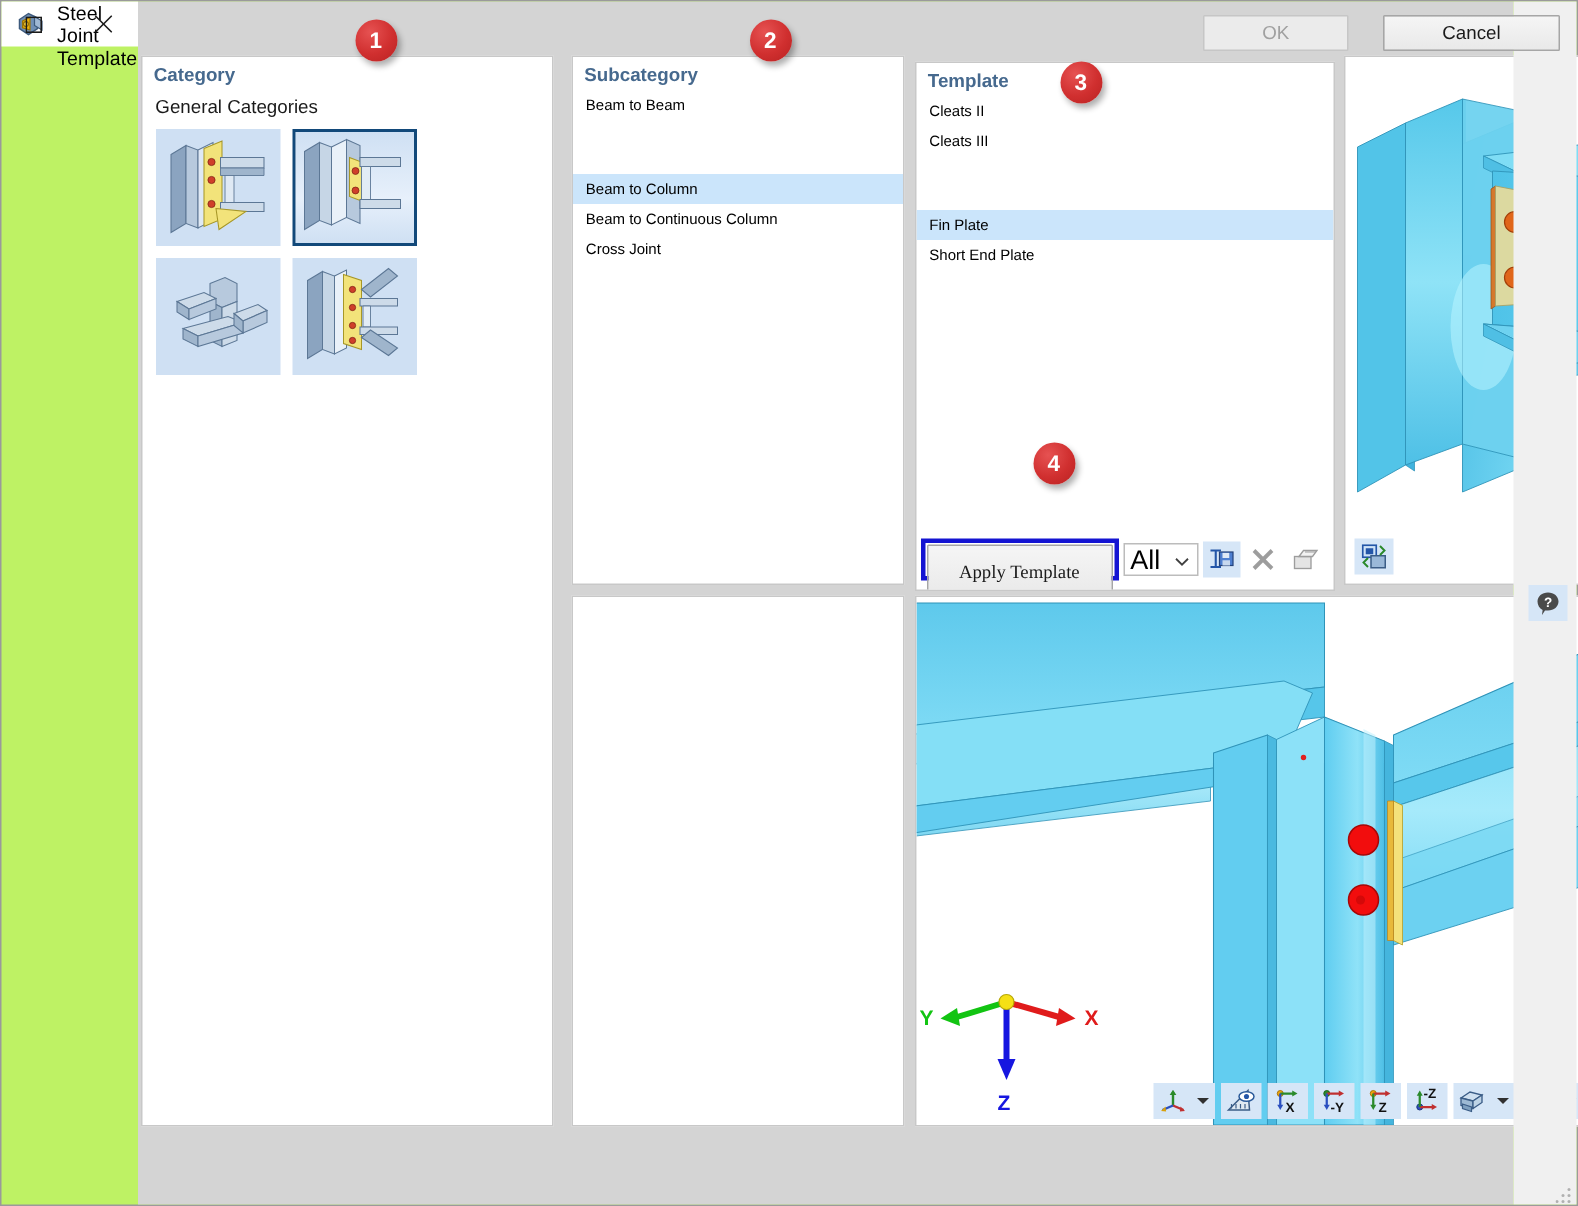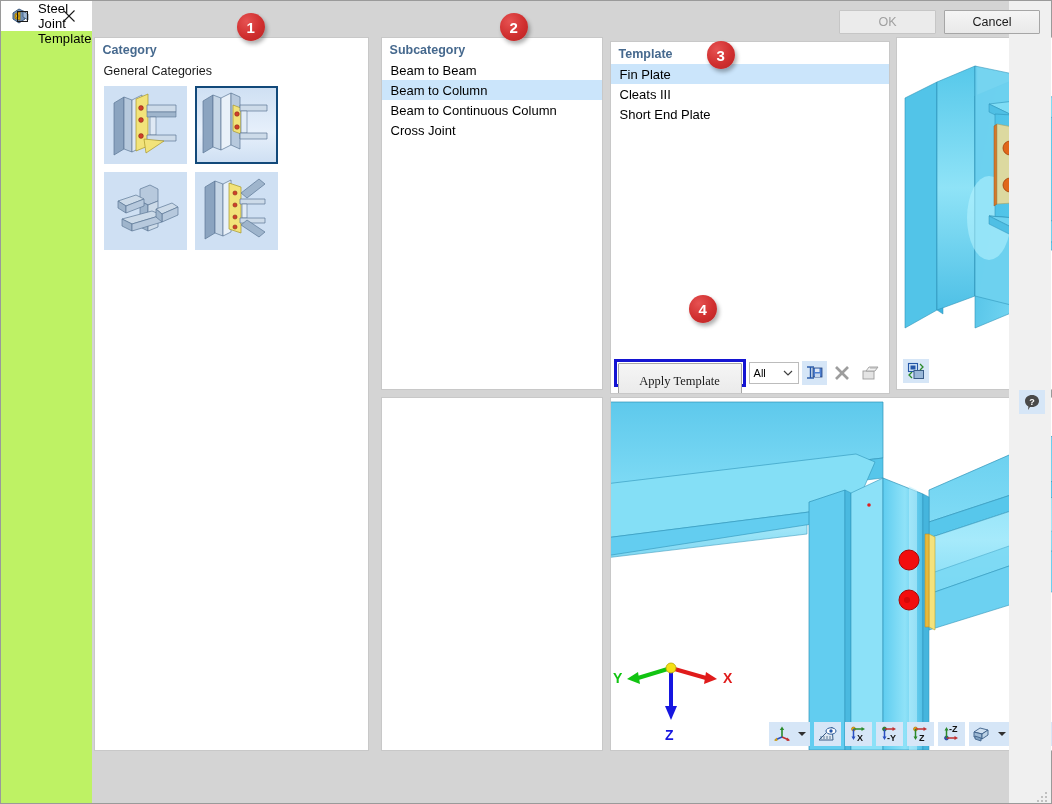--- a/index.html
+++ b/index.html
@@ -112,26 +112,26 @@
   #tpl-list-wrap { flex: 1 1 auto; }
   #tpl-toolbar {
     flex: 0 0 32px;
     display: flex; align-items: center;
     padding: 0 3px 4px 3px;
     gap: 3px;
   }
 
   .listitem {
     padding: 2.5px 0 2.5px 9px;
-    font-size: 13px;
+    font-size: 10px;
     line-height: 15px;
     color: #000;
     white-space: nowrap;
   }
-  .listitem.selected { background: #cbe5fb; }
+  .listitem.selected { background: #cbe5fb; margin-top: 36px; }
 
   
   .btn {
     background: linear-gradient(180deg,#f5f5f5 0%, #e9e9e9 100%);
     border: 1px solid #a6a6a6;
     border-radius: 1px;
     font-family: "Liberation Sans", sans-serif;
     font-size: 12.5px;
     color: #1a1a1a;
     box-sizing: border-box;
@@ -147,21 +147,21 @@
     height: 28px;
   }
   #apply-btn { width: 124px; height: 36px; font-family: Liberation Serif, serif; }
 
   .combo {
     width: 50px; height: 22px;
     background: #fff;
     border: 1px solid #bcbcbc;
     box-sizing: border-box;
     display: flex; align-items: center;
-    font-size: 11px;
+    font-size: 18px;
     padding-left: 4px;
     position: relative;
   }
   .combo .chev {
     position: absolute; right: 5px; top: 50%;
     transform: translateY(-50%);
   }
 
   .iconbtn {
     width: 25px; height: 24px;
@@ -220,24 +220,24 @@
     display: flex; align-items: center;
   }
   #help-btn {
     margin-left: 10px;
     width: 26px; height: 24px;
     background: #d6e6f7;
     display: flex; align-items: center; justify-content: center;
   }
   #footer-actions {
     position: absolute; right: 11px; top: 9px;
-    display: flex; gap: 8px;
+    display: flex; gap: 23px;
   }
   #ok-btn { width: 97px; height: 24px; }
-  #cancel-btn { width: 96px; height: 24px; }
+  #cancel-btn { width: 118px; height: 24px; }
   #grip {
     position: absolute; right: 2px; bottom: 1px;
     width: 12px; height: 12px;
   }
 </style>
 </head>
 <body>
 
 <div id="window">
 
@@ -358,22 +358,23 @@
         <div class="listitem">Cross Joint</div>
       </div>
     </div>
 
     <div class="panel" id="sub-panel-empty"></div>
 
     <div class="panel" id="tpl-panel">
       <div id="tpl-list-wrap">
         <div class="panel-title">Template</div>
         <div>
+          <div class="listitem">Cleats II</div>
+          <div class="listitem">Cleats III</div>
           <div class="listitem selected">Fin Plate</div>
-          <div class="listitem">Cleats III</div>
           <div class="listitem">Short End Plate</div>
         </div>
       </div>
 
       <div id="tpl-toolbar">
         <div id="apply-wrap">
           <div class="btn" id="apply-btn">Apply Template</div>
         </div>
 
         <div class="combo">

